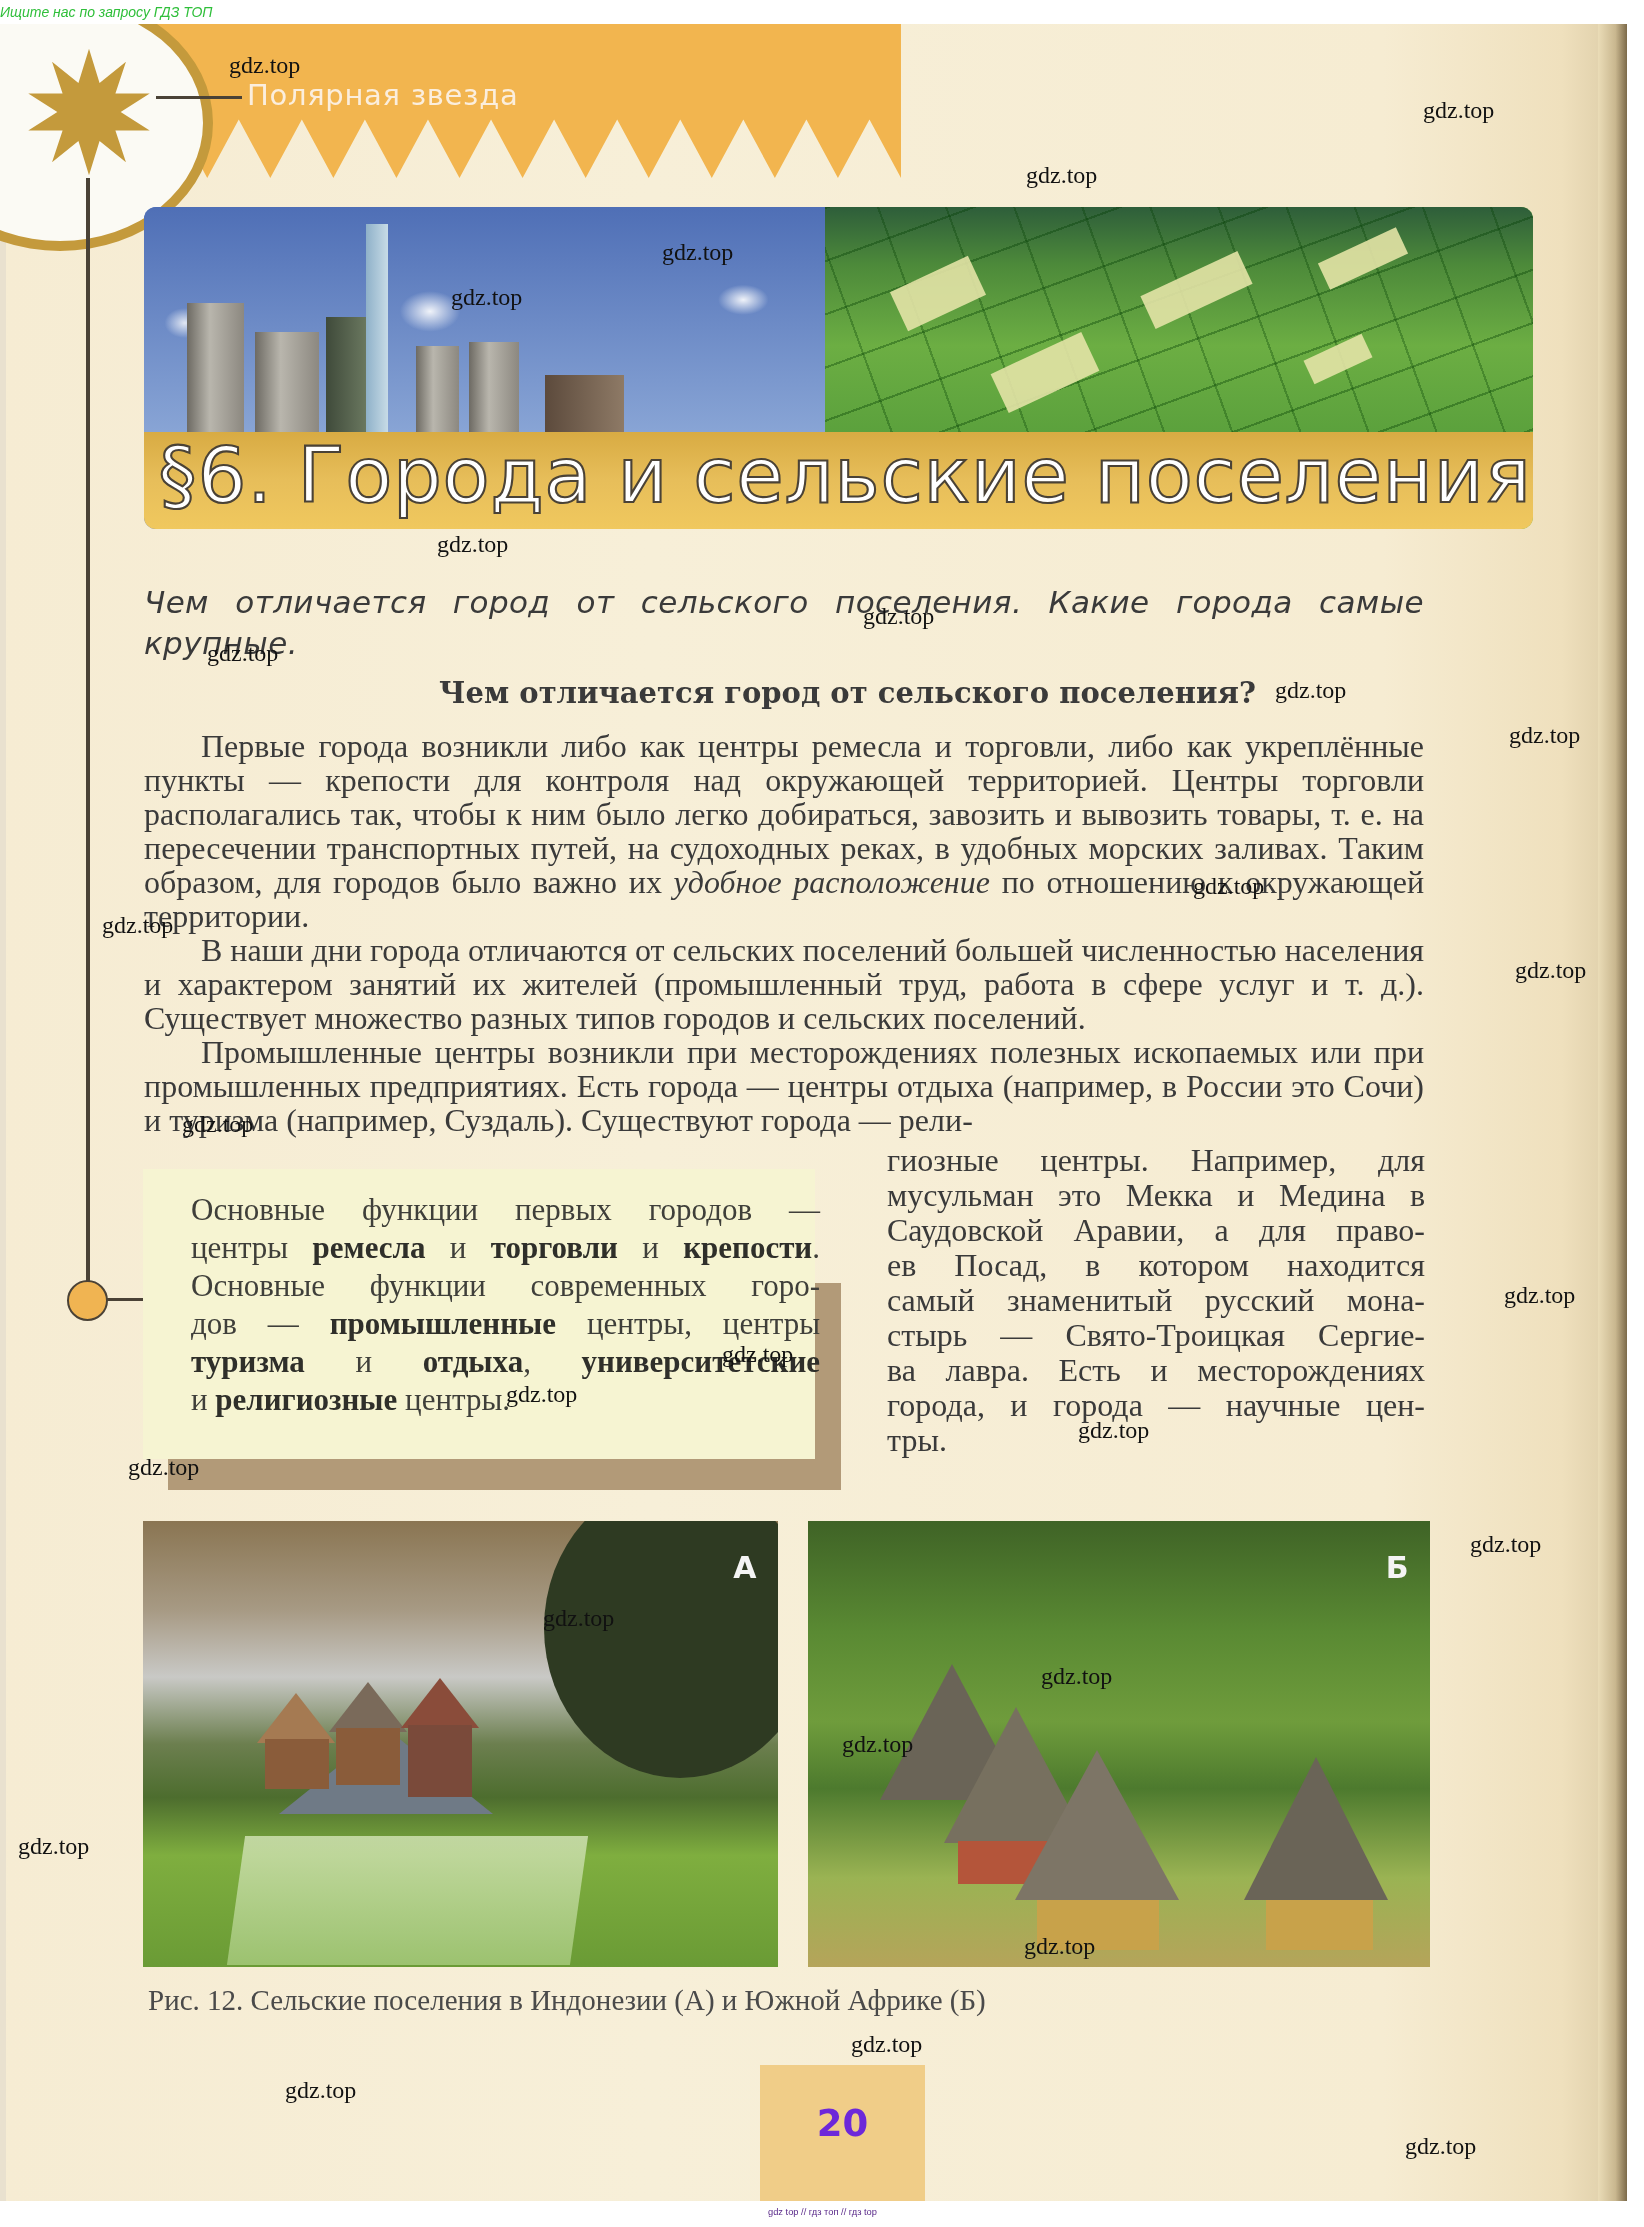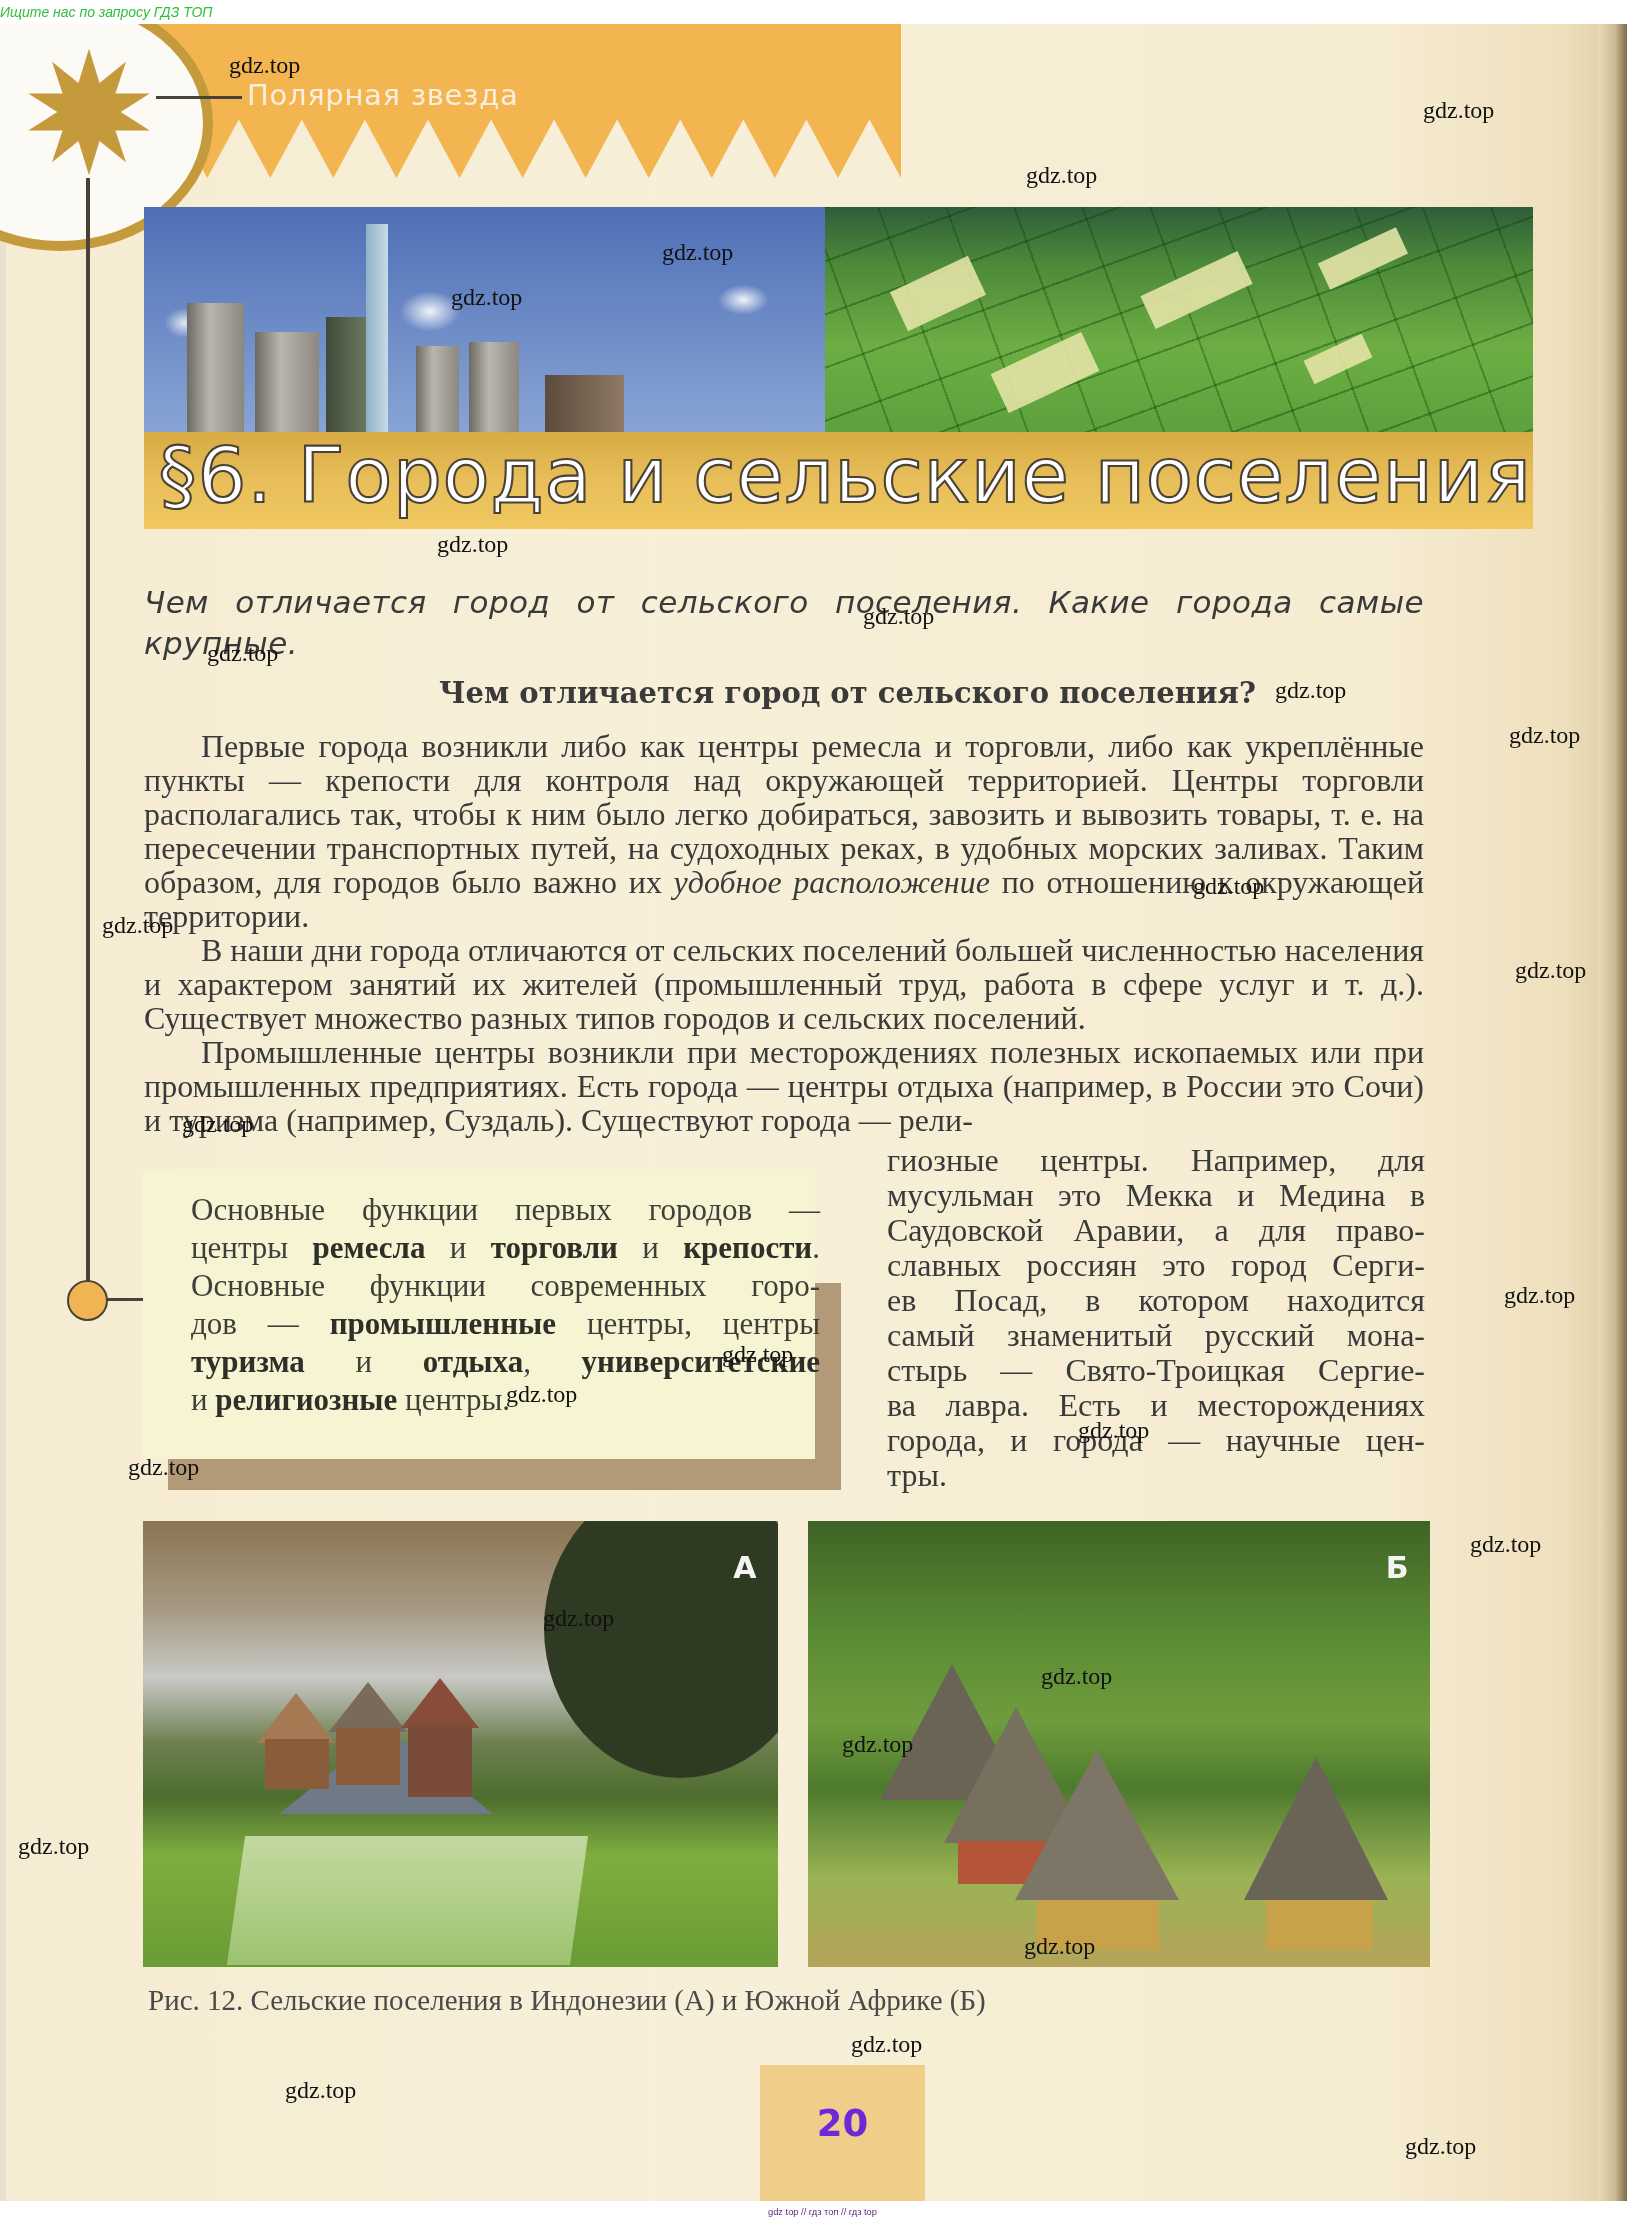--- a/index.html
+++ b/index.html
@@ -42,20 +42,21 @@
   .timeline-line { position: absolute; left: 86px; top: 154px; width: 3.6px; height: 1125px; background: #4a4236; }
   .timeline-dot {
     position: absolute; left: 67px; top: 1256px; width: 37px; height: 37px; border-radius: 50%;
     background: #f0b452; border: 2.1px solid #4a4236;
   }
   .timeline-tick { position:absolute; left:106px; top:1274px; width:37px; height:2.9px; background:#4a4236; }
 
   .banner {
     position: absolute; left: 144px; top: 183px; width: 1389px; height: 322px; overflow: hidden;
     background: linear-gradient(90deg, #5f7fbf 0%, #89a5d4 30%, #9fb5d6 46%, #3f7a2f 50%, #58a63b 70%, #7ab84a 100%);
+    border-radius: 12px;
   }
   .banner-sky-clouds {
     position:absolute; left:0; top:0; width:49%; height:72%;
     background:
       radial-gradient(ellipse 43px 29px at 42% 45%, rgba(255,255,255,.9), transparent 70%),
       radial-gradient(ellipse 36px 21.5px at 88% 40%, rgba(255,255,255,.9), transparent 70%),
       radial-gradient(ellipse 29px 21.5px at 6% 50%, rgba(255,255,255,.8), transparent 70%),
       linear-gradient(180deg, #4f6fb6, #8aa6d6);
   }
   .building { position:absolute; bottom: 28%; background: linear-gradient(90deg,#6d6a63,#b9b6ad 40%,#8c8880); }
@@ -206,21 +207,20 @@
     <span class="ln">Основные функции современных горо-</span>
     <span class="ln"><span>дов — </span><b>промышленные</b><span> центры, центры</span></span>
     <span class="ln"><b>туризма</b><span> и </span><b>отдыха</b><span>, </span><b>университетские</b></span>
     <span class="ln last"><span>и </span><b>религиозные</b><span> центры.</span></span>
   </div>
 
   <div class="side-col">
     <span class="ln">гиозные центры. Например, для</span>
     <span class="ln">мусульман это Мекка и Медина в</span>
     <span class="ln">Саудовской Аравии, а для право-</span>
-    <span class="ln">славных россиян это город Серги-</span>
     <span class="ln">ев Посад, в котором находится</span>
     <span class="ln">самый знаменитый русский мона-</span>
     <span class="ln">стырь — Свято-Троицкая Сергие-</span>
     <span class="ln">ва лавра. Есть и месторождениях</span>
     <span class="ln">города, и города — научные цен-</span>
     <span class="ln last">тры.</span>
   </div>
 
   <div class="photo photo-a">
     <div class="tree-dark" style="left:401px;top:-43px;width:272px;height:300px;"></div>

